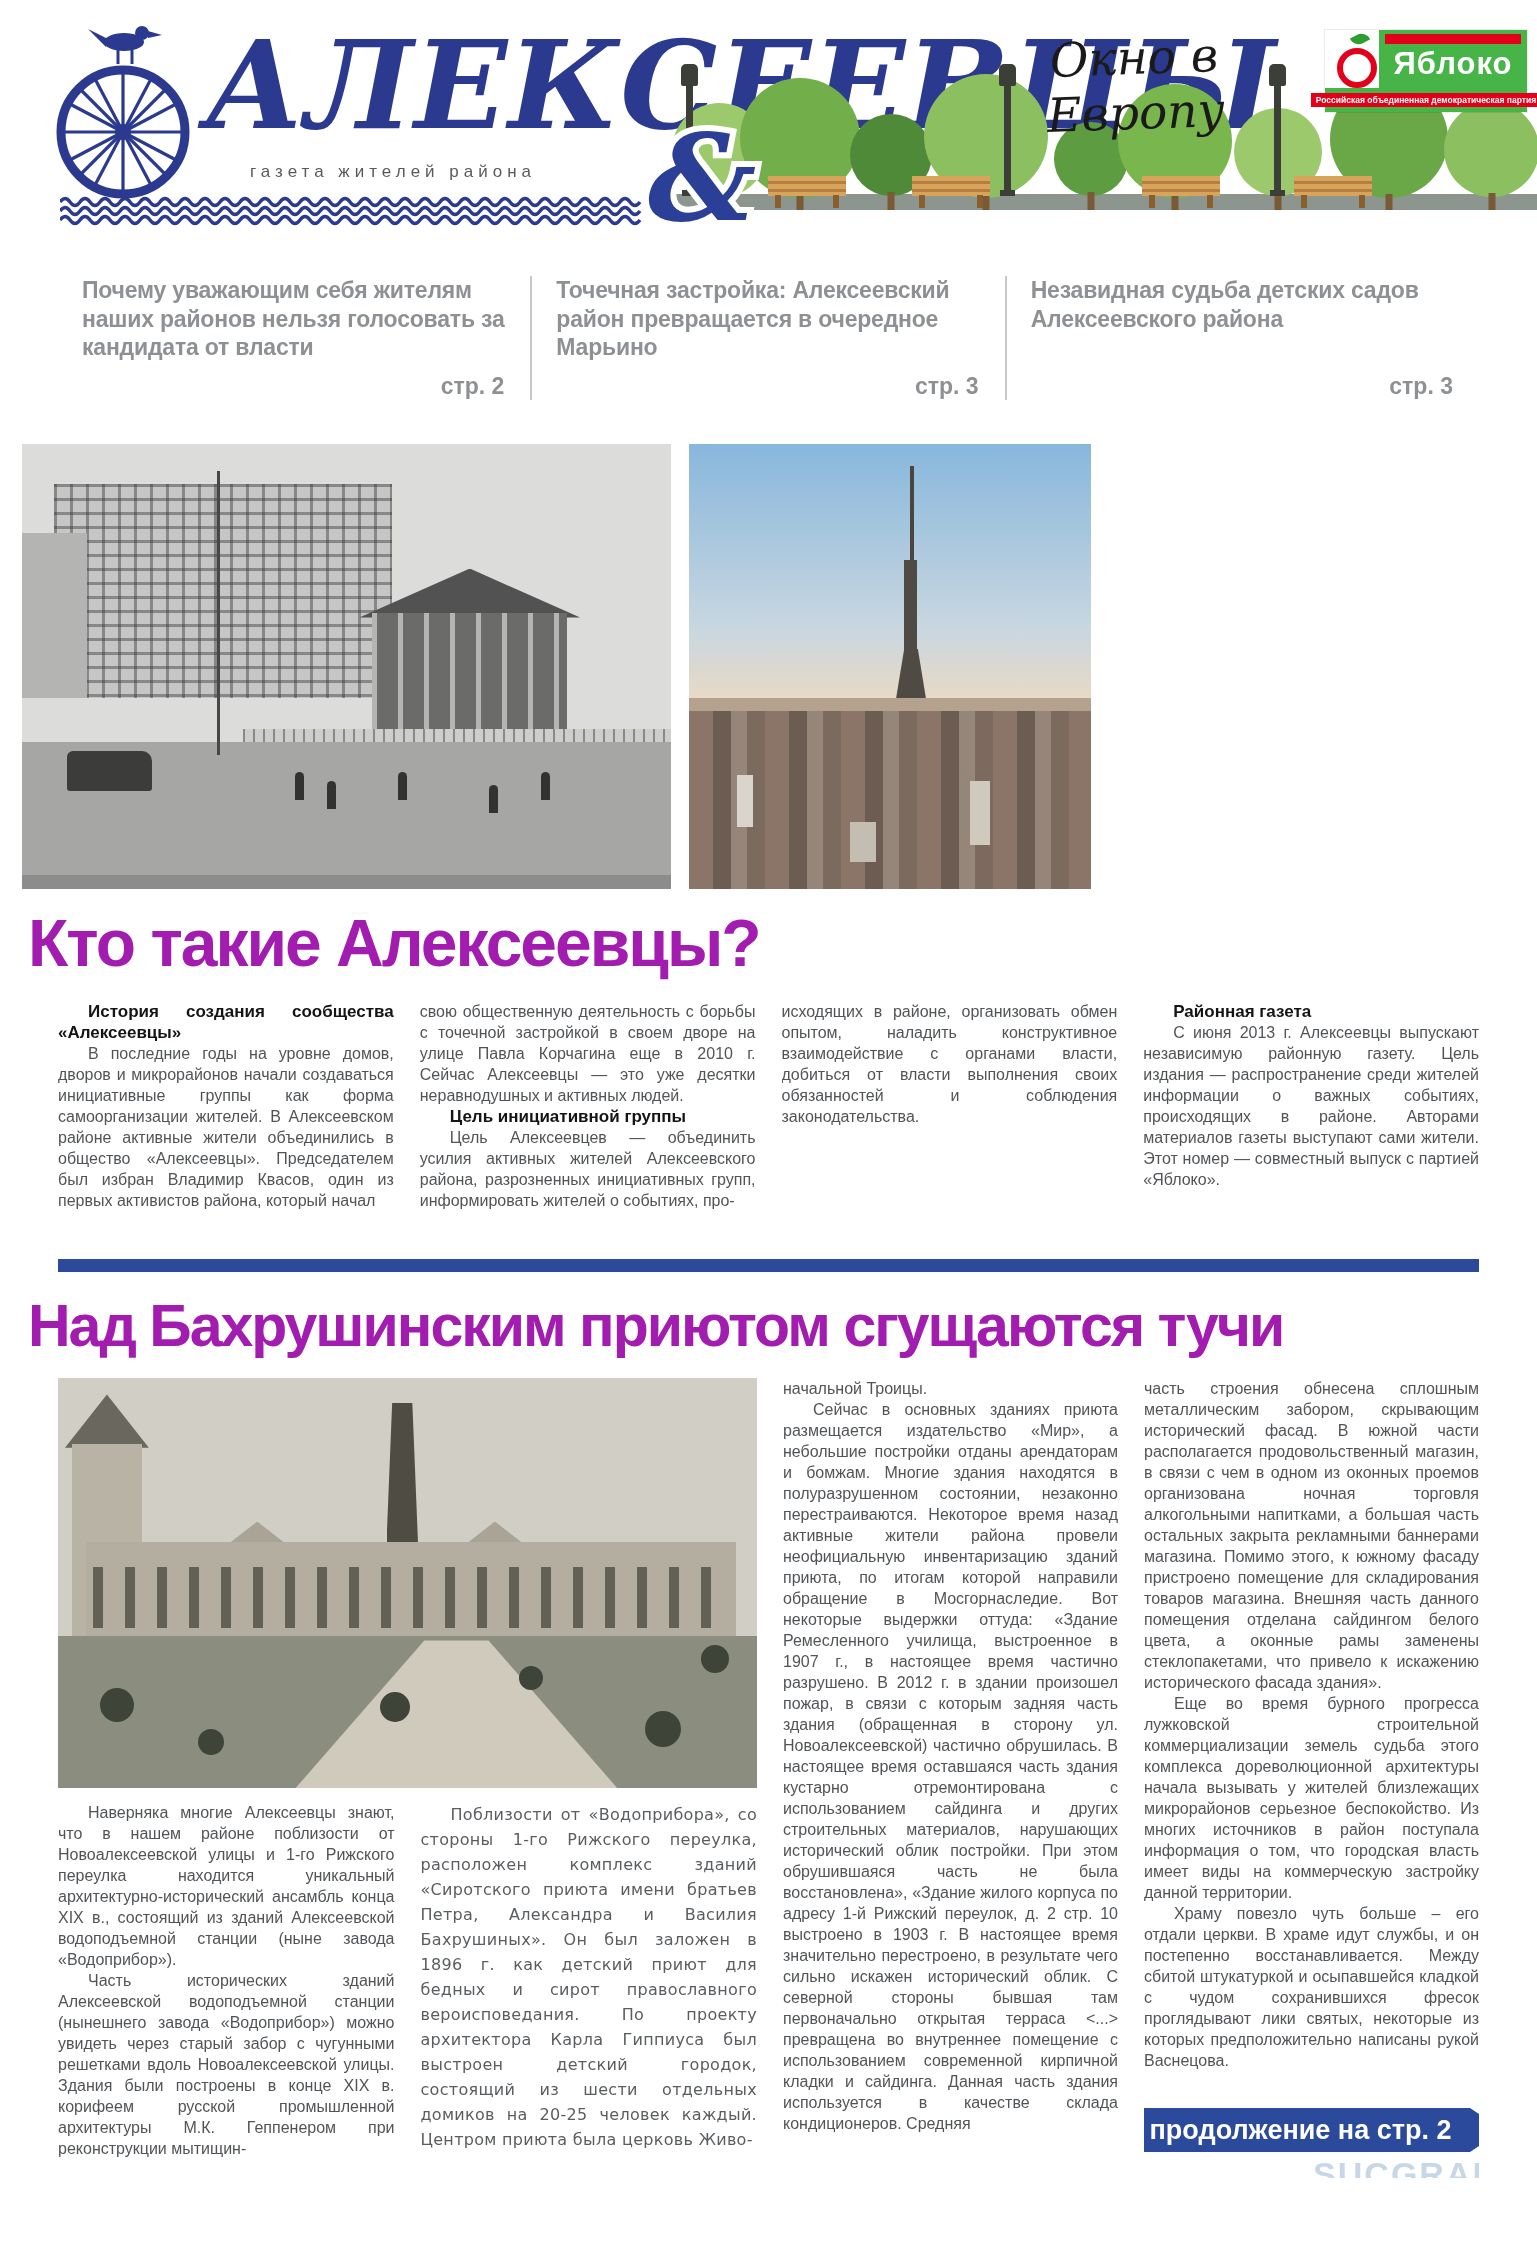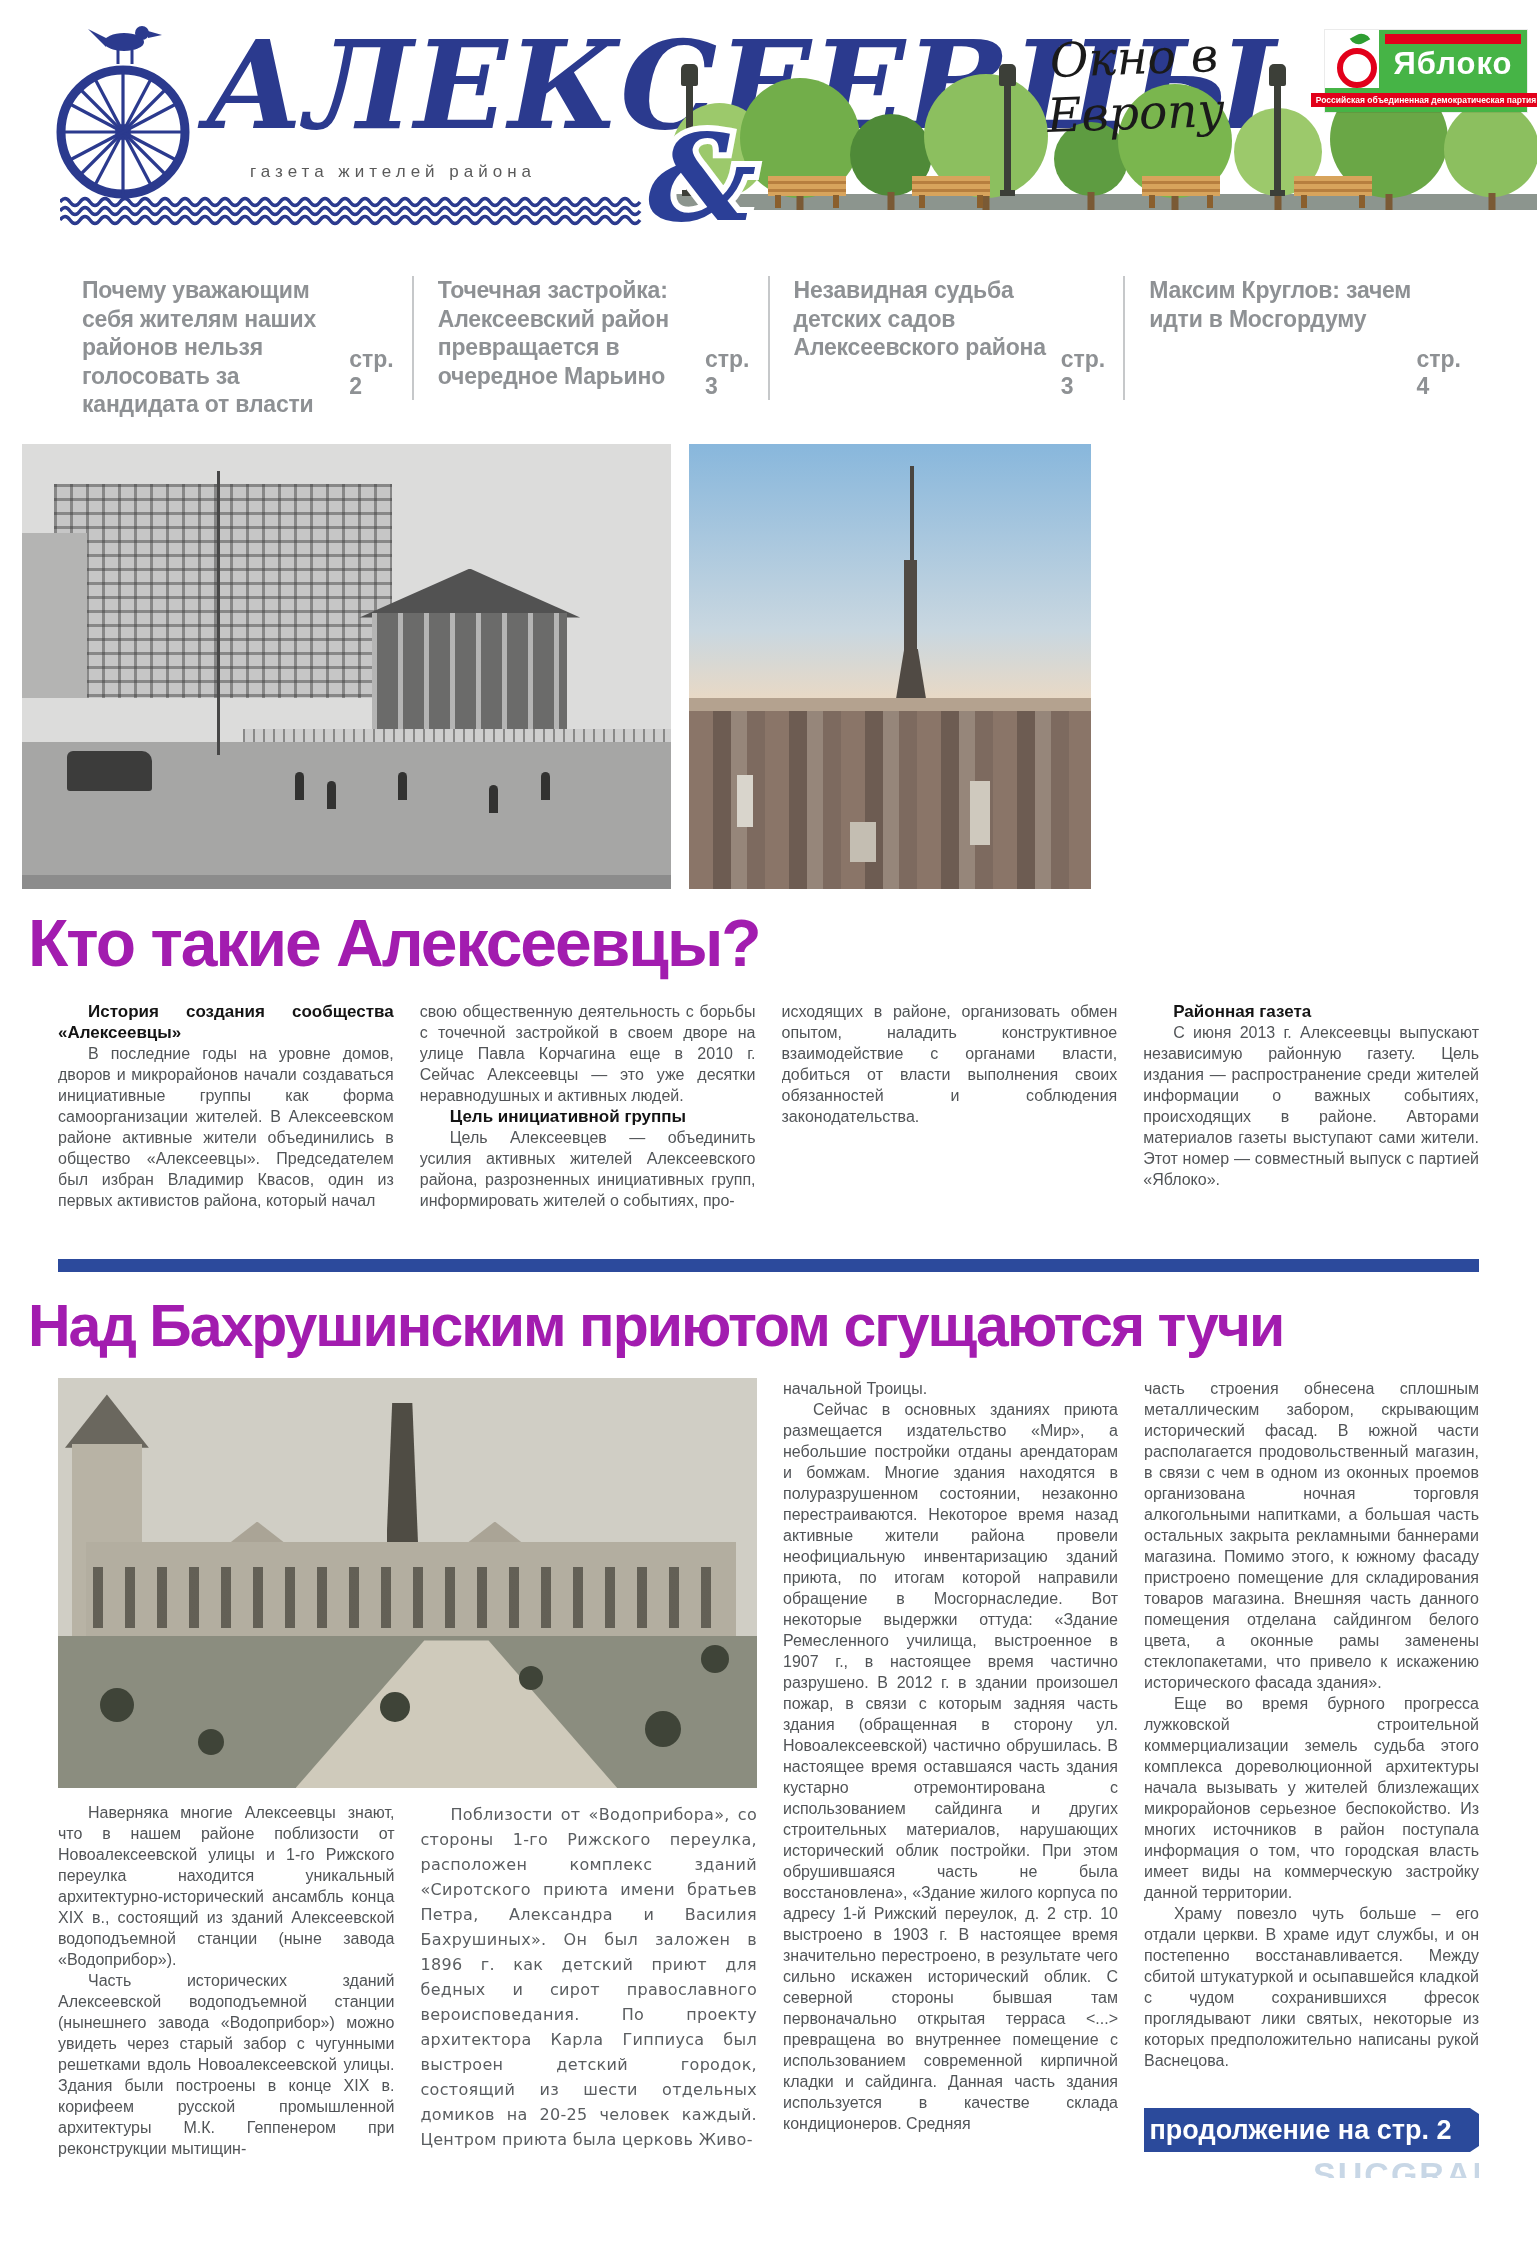--- a/index.html
+++ b/index.html
@@ -51,21 +51,21 @@
   .yb-strip{position:absolute;left:6px;right:6px;top:4px;height:10px;background:#e2001a;}
   .yb-name{position:absolute;left:0;right:0;top:16px;text-align:center;color:#fff;
     font-weight:bold;font-size:31px;letter-spacing:1px;}
   .yb-bottom{height:24px;background:#46b446;display:flex;align-items:center;justify-content:center;}
   .yb-tag{background:#e2001a;color:#fff;font-size:8.5px;font-weight:bold;padding:2px 5px;white-space:nowrap;}
 
   
   .joint-banner{margin:6px 58px 0;height:58px;background:#2c4a9c;color:#fff;text-align:center;
     line-height:58px;font-weight:bold;font-size:45px;letter-spacing:0.5px;}
   .teasers{margin:36px 58px 0;display:flex;height:124px;}
-  .teaser{flex:1;padding:0 12px 0 24px;display:flex;flex-direction:row;justify-content:flex-end;}
+  .teaser{flex:1;padding:0 20px 0 24px;display:flex;flex-direction:column;justify-content:space-between;}
   .teaser + .teaser{border-left:2px solid #c6c8ca;}
   .teaser-text{color:#8e9194;font-weight:bold;font-size:23px;line-height:1.24;letter-spacing:-0.2px;}
   .teaser-page{align-self:flex-end;color:#8e9194;font-weight:bold;font-size:23px;padding-right:6px;}
 
   
   .photo-row{margin:44px 0 0 22px;display:flex;gap:18px;height:445px;}
   .photo{position:relative;overflow:hidden;height:445px;}
   .photo *{position:absolute;}
   
   .p1{width:403px;background:linear-gradient(#b5cfd8 0%,#ddd8c4 40%,#cfc9b8 55%);}
@@ -239,24 +239,20 @@
       <div class="teaser-page">стр. 2</div>
     </div>
     <div class="teaser">
       <div class="teaser-text">Точечная застройка: Алексеевский район превращается в очередное Марьино</div>
       <div class="teaser-page">стр. 3</div>
     </div>
     <div class="teaser">
       <div class="teaser-text">Незавидная судьба детских садов Алексеевского района</div>
       <div class="teaser-page">стр. 3</div>
     </div>
-    <div class="teaser">
-      <div class="teaser-text">Максим Круглов: зачем идти в Мосгордуму</div>
-      <div class="teaser-page">стр. 4</div>
-    </div>
   </div>
 
   <div class="photo-row">
     <div class="photo p2">
       <div class="p2-block"></div>
       <div class="p2-block2"></div>
       <div class="p2-roof"></div>
       <div class="p2-house"></div>
       <div class="p2-fence"></div>
       <div class="p2-road"></div>

